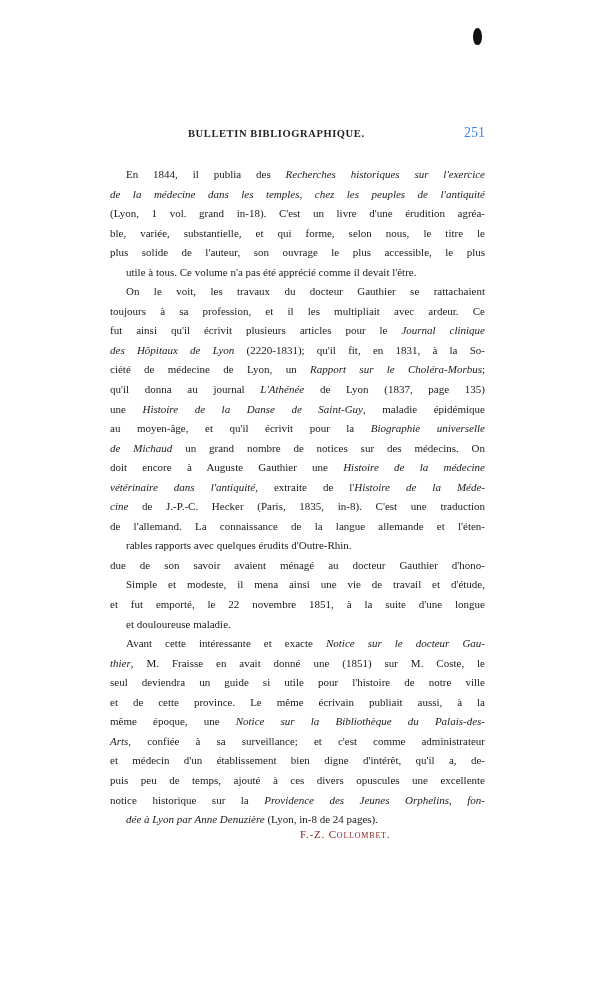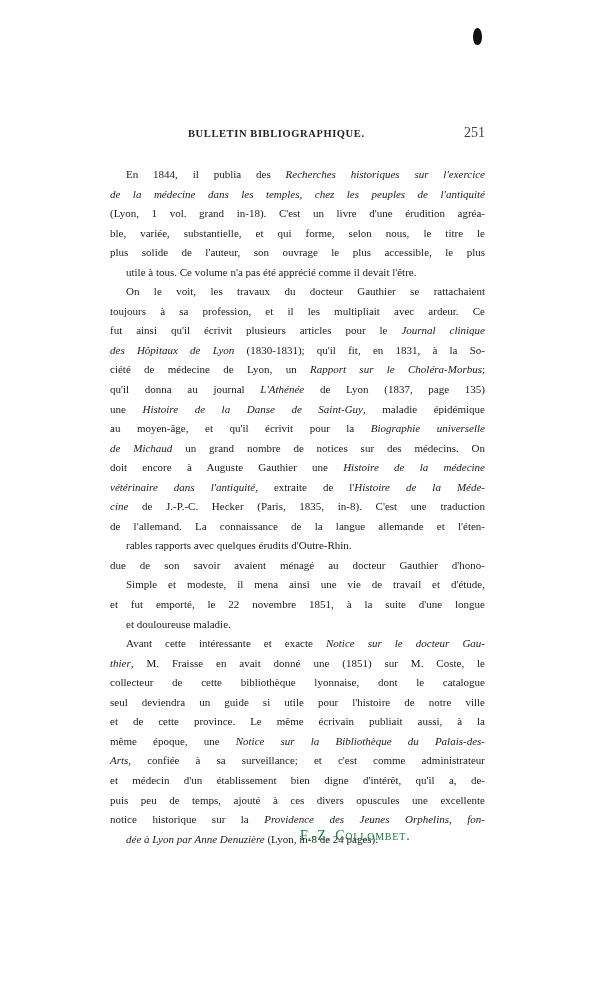--- a/index.html
+++ b/index.html
@@ -39,21 +39,21 @@
     font-size: 10.5px;
     letter-spacing: 0.6px;
     font-weight: bold;
     color: #222;
   }
   .page-number {
     position: absolute;
     right: 0;
     top: -3px;
     font-size: 14px;
-    color: #404040;
+    color: #3b82f6;
   }
   .body-text {
     position: absolute;
     top: 165px;
     left: 110px;
     width: 375px;
     font-family: "Liberation Serif", serif;
     font-size: 11px;
     line-height: 19.55px;
     text-align: justify;
@@ -71,23 +71,23 @@
     margin-left: 16px;
   }
   .indent {
     padding-left: 16px;
   }
   .signature {
     position: absolute;
     top: 828px;
     left: 300px;
     font-family: "Liberation Serif", serif;
-    font-size: 14px;
+    font-size: 11px;
     letter-spacing: 0.8px;
-    color: #15803d;
+    color: #7f1d1d;
   }
   .sc {
     font-variant: small-caps;
   }
   i { font-style: italic; }
 </style>
 </head>
 <body>
 
 <div class="blot"></div>
@@ -103,42 +103,41 @@
       <span class="line"><i>de la médecine dans les temples, chez les peuples de l'antiquité</i></span>
       <span class="line"><span>(Lyon, 1 vol. grand in-18). C'est un livre d'une érudition agréa-</span></span>
       <span class="line"><span>ble, variée, substantielle, et qui forme, selon nous, le titre le</span></span>
       <span class="line"><span>plus solide de l'auteur, son ouvrage le plus accessible, le plus</span></span>
       <span class="line last"><span>utile à tous. Ce volume n'a pas été apprécié comme il devait l'être.</span></span>
     </div>
     <div>
       <span class="line indent"><span>On le voit, les travaux du docteur Gauthier se rattachaient</span></span>
       <span class="line"><span>toujours à sa profession, et il les multipliait avec ardeur. Ce</span></span>
       <span class="line"><span>fut ainsi qu'il écrivit plusieurs articles pour le </span><i>Journal clinique</i></span>
-      <span class="line"><i>des Hôpitaux de Lyon</i><span> (1830-1831); qu'il fit, en 1831, à la So-</span></span>
+      <span class="line"><i>des Hôpitaux de Lyon</i><span> (2220-1831); qu'il fit, en 1831, à la So-</span></span>
       <span class="line"><span>ciété de médecine de Lyon, un </span><i>Rapport sur le Choléra-Morbus</i><span>;</span></span>
       <span class="line"><span>qu'il donna au journal </span><i>L'Athénée</i><span> de Lyon (1837, page 135)</span></span>
       <span class="line"><span>une </span><i>Histoire de la Danse de Saint-Guy</i><span>, maladie épidémique</span></span>
       <span class="line"><span>au moyen-âge, et qu'il écrivit pour la </span><i>Biographie universelle</i></span>
       <span class="line"><i>de Michaud</i><span> un grand nombre de notices sur des médecins. On</span></span>
       <span class="line"><span>doit encore à Auguste Gauthier une </span><i>Histoire de la médecine</i></span>
       <span class="line"><i>vétérinaire dans l'antiquité</i><span>, extraite de l'</span><i>Histoire de la Méde-</i></span>
       <span class="line"><i>cine</i><span> de J.-P.-C. Hecker (Paris, 1835, in-8). C'est une traduction</span></span>
       <span class="line"><span>de l'allemand. La connaissance de la langue allemande et l'éten-</span></span>
       <span class="line last"><span>rables rapports avec quelques érudits d'Outre-Rhin.</span></span>
       <span class="line"><span>due de son savoir avaient ménagé au docteur Gauthier d'hono-</span></span>
     </div>
     <div>
       <span class="line indent"><span>Simple et modeste, il mena ainsi une vie de travail et d'étude,</span></span>
       <span class="line"><span>et fut emporté, le 22 novembre 1851, à la suite d'une longue</span></span>
       <span class="line last"><span>et douloureuse maladie.</span></span>
     </div>
     <div>
       <span class="line indent"><span>Avant cette intéressante et exacte </span><i>Notice sur le docteur Gau-</i></span>
       <span class="line"><i>thier</i><span>, M. Fraisse en avait donné une (1851) sur M. Coste, le</span></span>
-      <span class="line"><span>collecteur de cette bibliothèque lyonnaise, dont le catalogue</span></span>
       <span class="line"><span>seul deviendra un guide si utile pour l'histoire de notre ville</span></span>
       <span class="line"><span>et de cette province. Le même écrivain publiait aussi, à la</span></span>
       <span class="line"><span>même époque, une </span><i>Notice sur la Bibliothèque du Palais-des-</i></span>
       <span class="line"><i>Arts</i><span>, confiée à sa surveillance; et c'est comme administrateur</span></span>
       <span class="line"><span>et médecin d'un établissement bien digne d'intérêt, qu'il a, de-</span></span>
       <span class="line"><span>puis peu de temps, ajouté à ces divers opuscules une excellente</span></span>
       <span class="line"><span>notice historique sur la </span><i>Providence des Jeunes Orphelins, fon-</i></span>
       <span class="line last"><i>dée à Lyon par Anne Denuzière</i><span> (Lyon, in-8 de 24 pages).</span></span>
     </div>
   </div>

